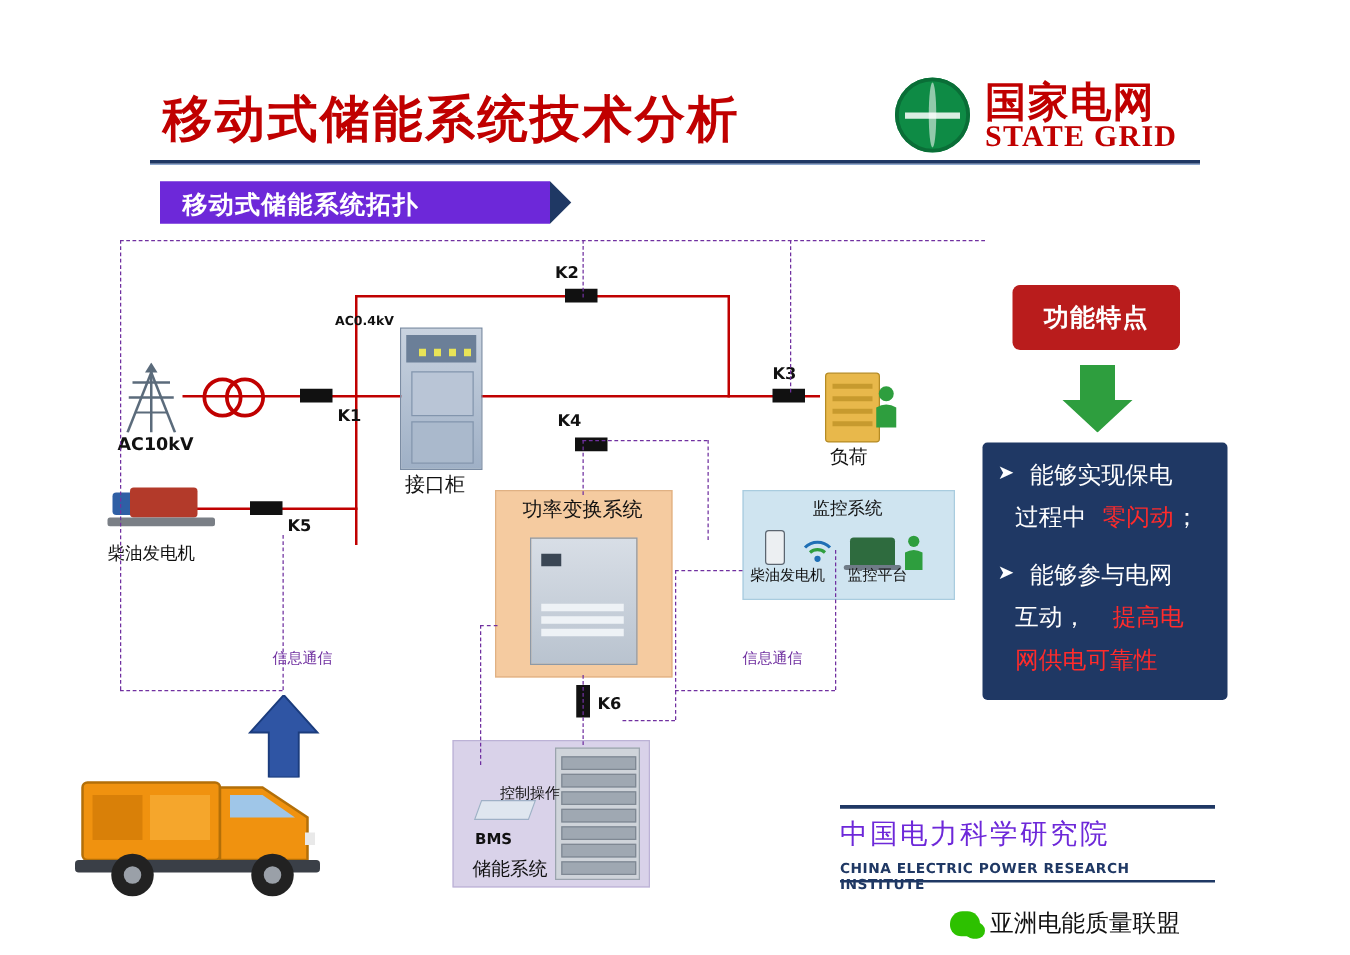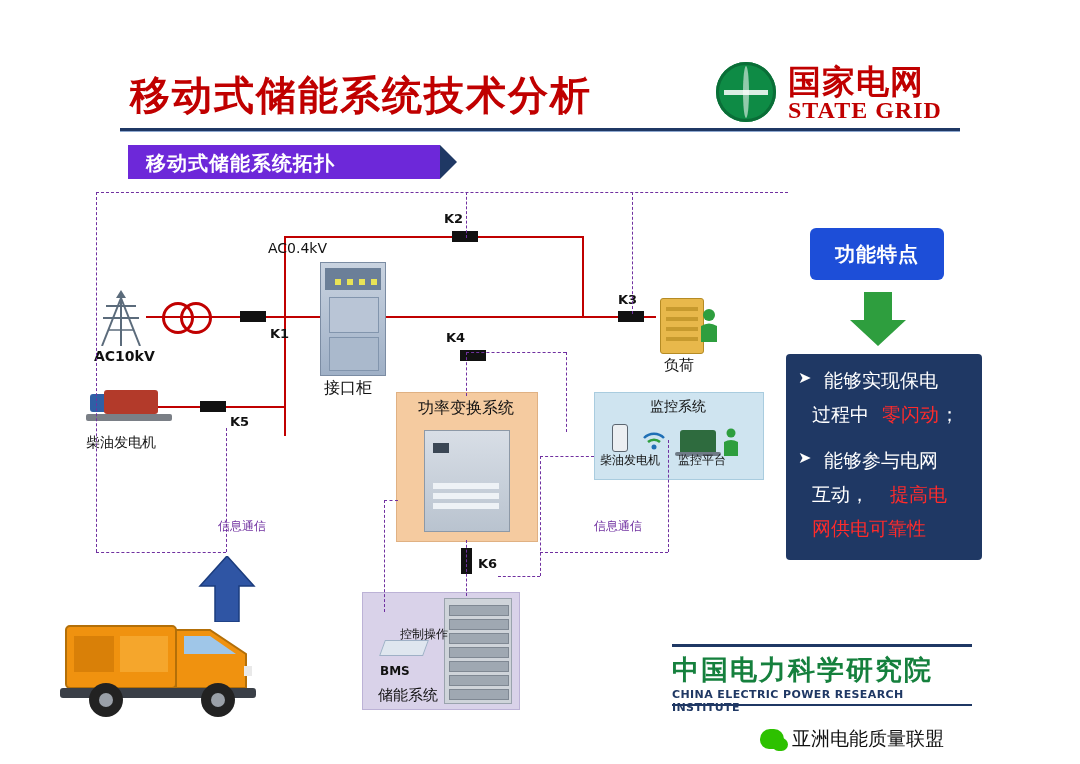--- a/index.html
+++ b/index.html
@@ -81,31 +81,31 @@
   .dg{position:absolute;left:86px;top:382px;width:86px;height:44px;}
   .dg-body{position:absolute;left:18px;top:8px;width:54px;height:24px;background:#b33a2a;border-radius:3px;}
   .dg-blue{position:absolute;left:4px;top:12px;width:18px;height:18px;background:#2f5fa5;border-radius:3px;}
   .dg-base{position:absolute;left:0px;top:32px;width:86px;height:7px;background:#7a7f86;border-radius:2px;}
 
   
   .truck{position:absolute;left:60px;top:596px;width:220px;height:128px;}
   .arrow-blue{position:absolute;left:196px;top:556px;width:62px;height:66px;}
 
   
-  .feat-head{position:absolute;left:810px;top:228px;width:134px;height:52px;background:#1d4ed8;border-radius:6px;display:flex;align-items:center;justify-content:center;}
+  .feat-head{position:absolute;left:810px;top:228px;width:134px;height:52px;background:#b91c1c;border-radius:6px;display:flex;align-items:center;justify-content:center;}
   .feat-head span{color:#fff;font-size:20px;font-weight:bold;letter-spacing:1px;}
   .feat-arrow{position:absolute;left:848px;top:292px;width:60px;height:54px;}
   .feat-box{position:absolute;left:786px;top:354px;width:196px;height:206px;background:#1F3864;border-radius:4px;}
   .feat-li{position:absolute;color:#ffffff;font-size:19px;line-height:32px;}
   .bullet{position:absolute;color:#ffffff;font-size:16px;}
   .red{color:#FF2B2B;}
 
   
   .cepri{position:absolute;left:672px;top:644px;width:300px;}
-  .cepri-cn{position:absolute;left:0;top:8px;font-size:27px;font-weight:bold;color:#15803d;letter-spacing:2px;}
+  .cepri-cn{position:absolute;left:0;top:8px;font-size:22px;font-weight:normal;color:#6d28d9;letter-spacing:2px;}
   .cepri-en{position:absolute;left:0;top:44px;font-size:11px;font-weight:bold;color:#1F3864;letter-spacing:.4px;}
   .cepri-rule{position:absolute;left:0;top:0;width:300px;height:3px;background:#1F3864;}
   .cepri-rule2{position:absolute;left:0;top:60px;width:300px;height:2px;background:#1F3864;}
 
   .wechat{position:absolute;left:760px;top:724px;width:280px;height:30px;display:flex;align-items:center;}
   .wx-icon{width:24px;height:20px;background:#2DC100;border-radius:10px 10px 9px 9px;position:relative;margin-right:8px;}
   .wx-icon:after{content:"";position:absolute;right:-4px;bottom:-2px;width:16px;height:13px;background:#2DC100;border-radius:7px;}
   .wechat span{font-size:19px;color:#111;}
 </style>
 </head>
@@ -159,21 +159,21 @@
         <polygon points="25,0 20,8 30,8" fill="#5b6b7b"></polygon>
         <line x1="25" y1="2" x2="25" y2="56" stroke="#5b6b7b" stroke-width="2"></line>
         <line x1="10" y1="16" x2="40" y2="16" stroke="#5b6b7b" stroke-width="2"></line>
         <line x1="7" y1="28" x2="43" y2="28" stroke="#5b6b7b" stroke-width="2"></line>
         <line x1="25" y1="8" x2="6" y2="56" stroke="#5b6b7b" stroke-width="2"></line>
         <line x1="25" y1="8" x2="44" y2="56" stroke="#5b6b7b" stroke-width="2"></line>
         <line x1="12" y1="40" x2="38" y2="40" stroke="#5b6b7b" stroke-width="1.5"></line>
       </svg>
     </div>
     <div class="lbl" style="left:94px;top:348px;font-size:14px;">AC10kV</div>
-    <div class="lbl" style="left:268px;top:240px;font-size:14px;font-weight:normal;">AC0.4kV</div>
+    <div class="lbl" style="left:268px;top:252px;font-size:10px;font-weight:bold;">AC0.4kV</div>
 
     <div class="xfmr">
       <div class="coil" style="left:0;top:2px;"></div>
       <div class="coil" style="left:18px;top:2px;"></div>
     </div>
 
     <div class="cab">
       <div class="cab-top">
           <div class="cab-dots"></div>
         </div>

